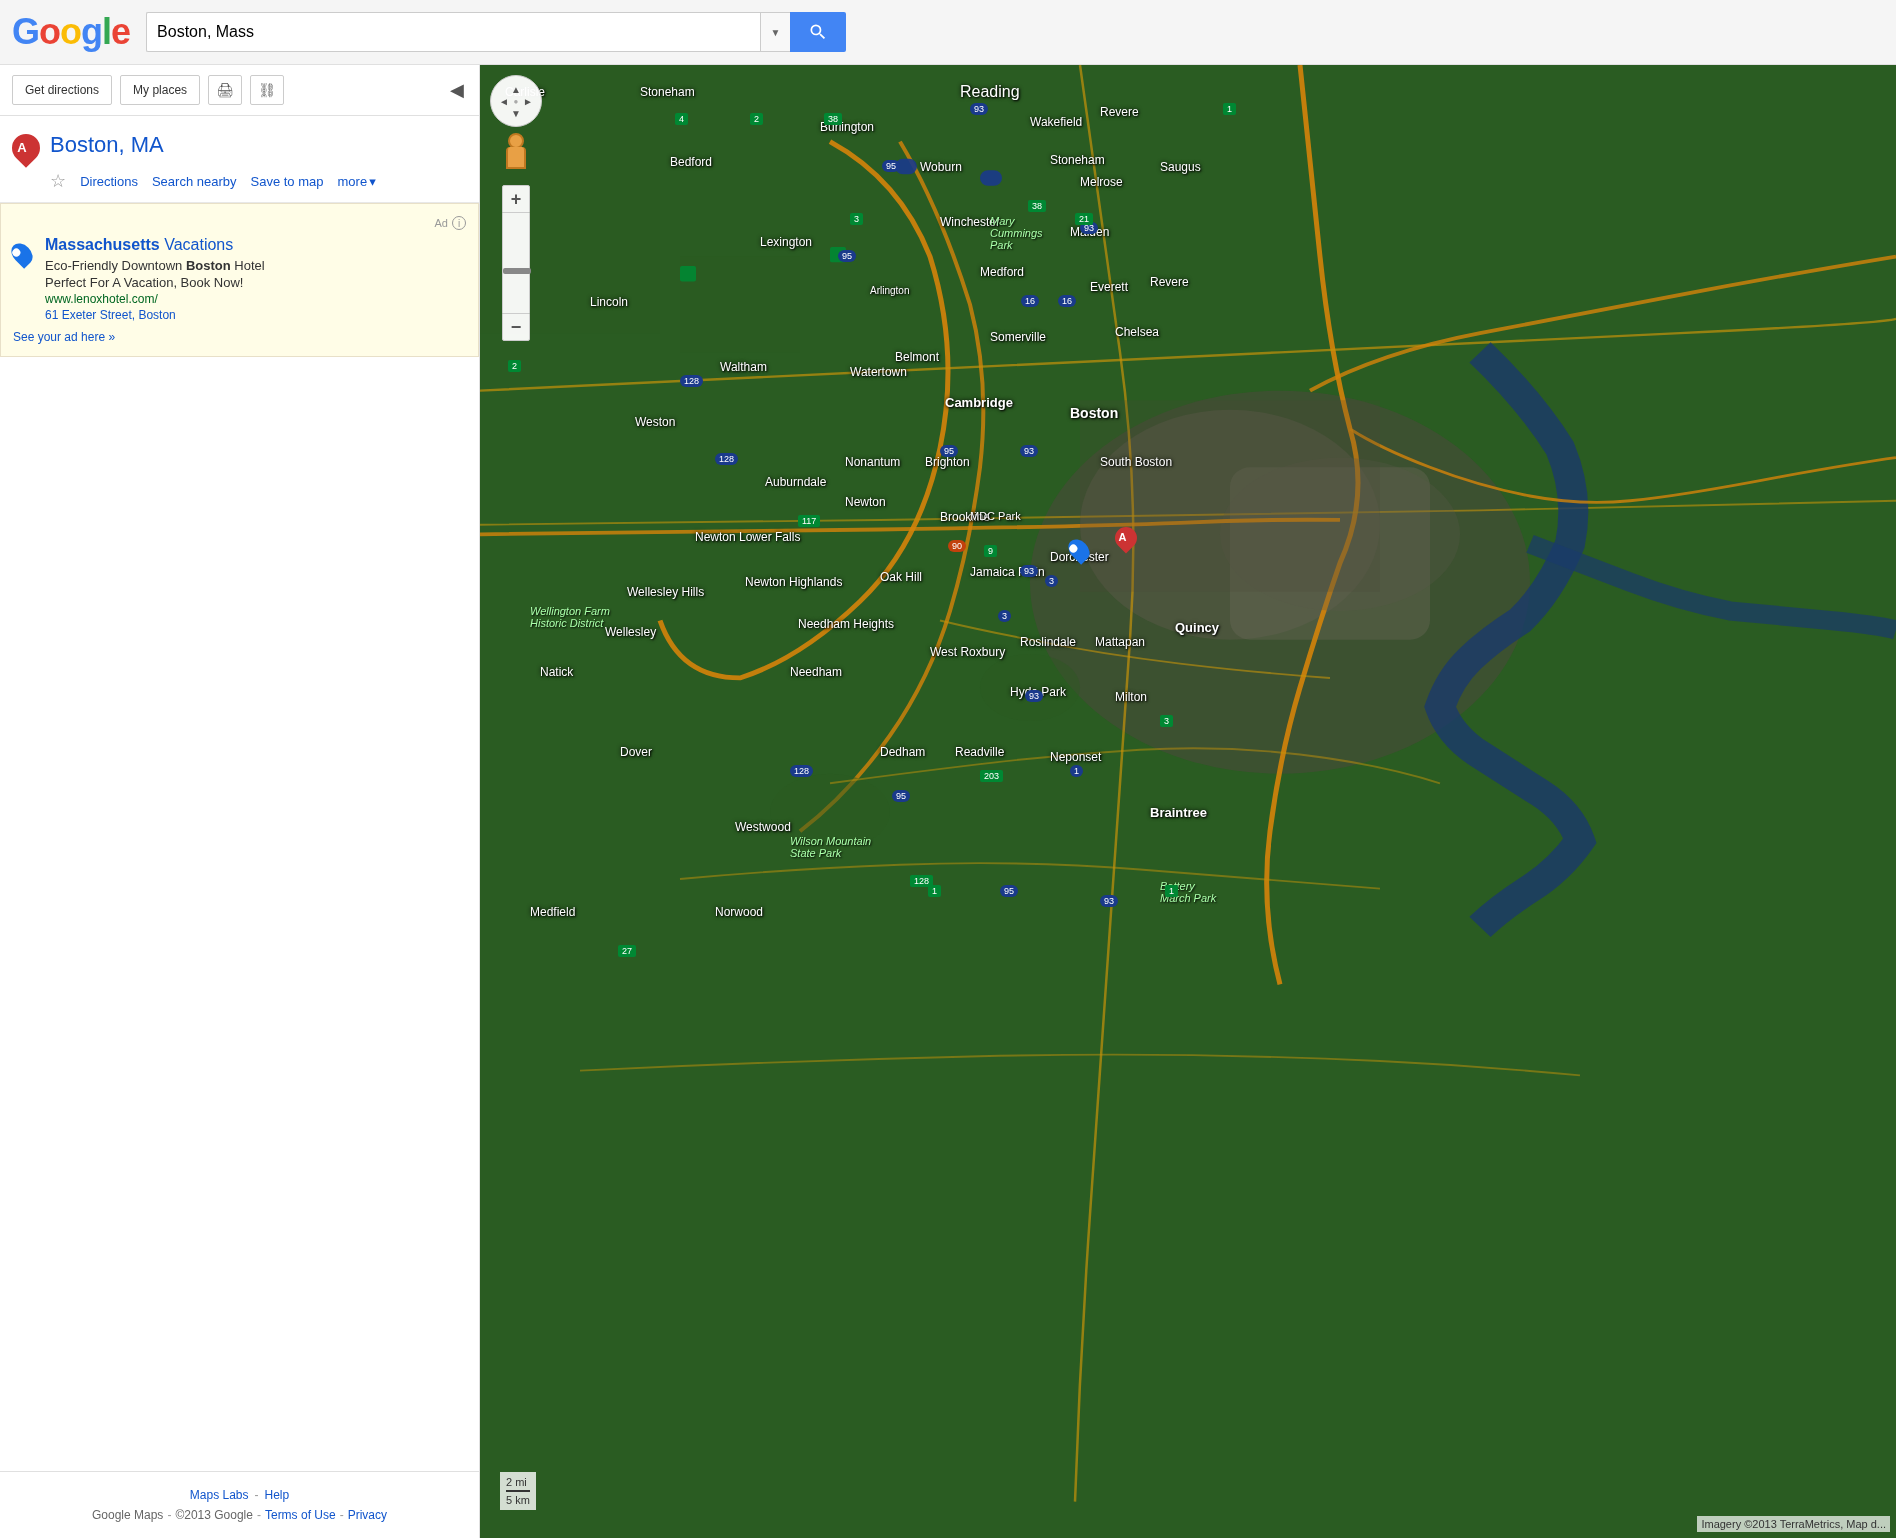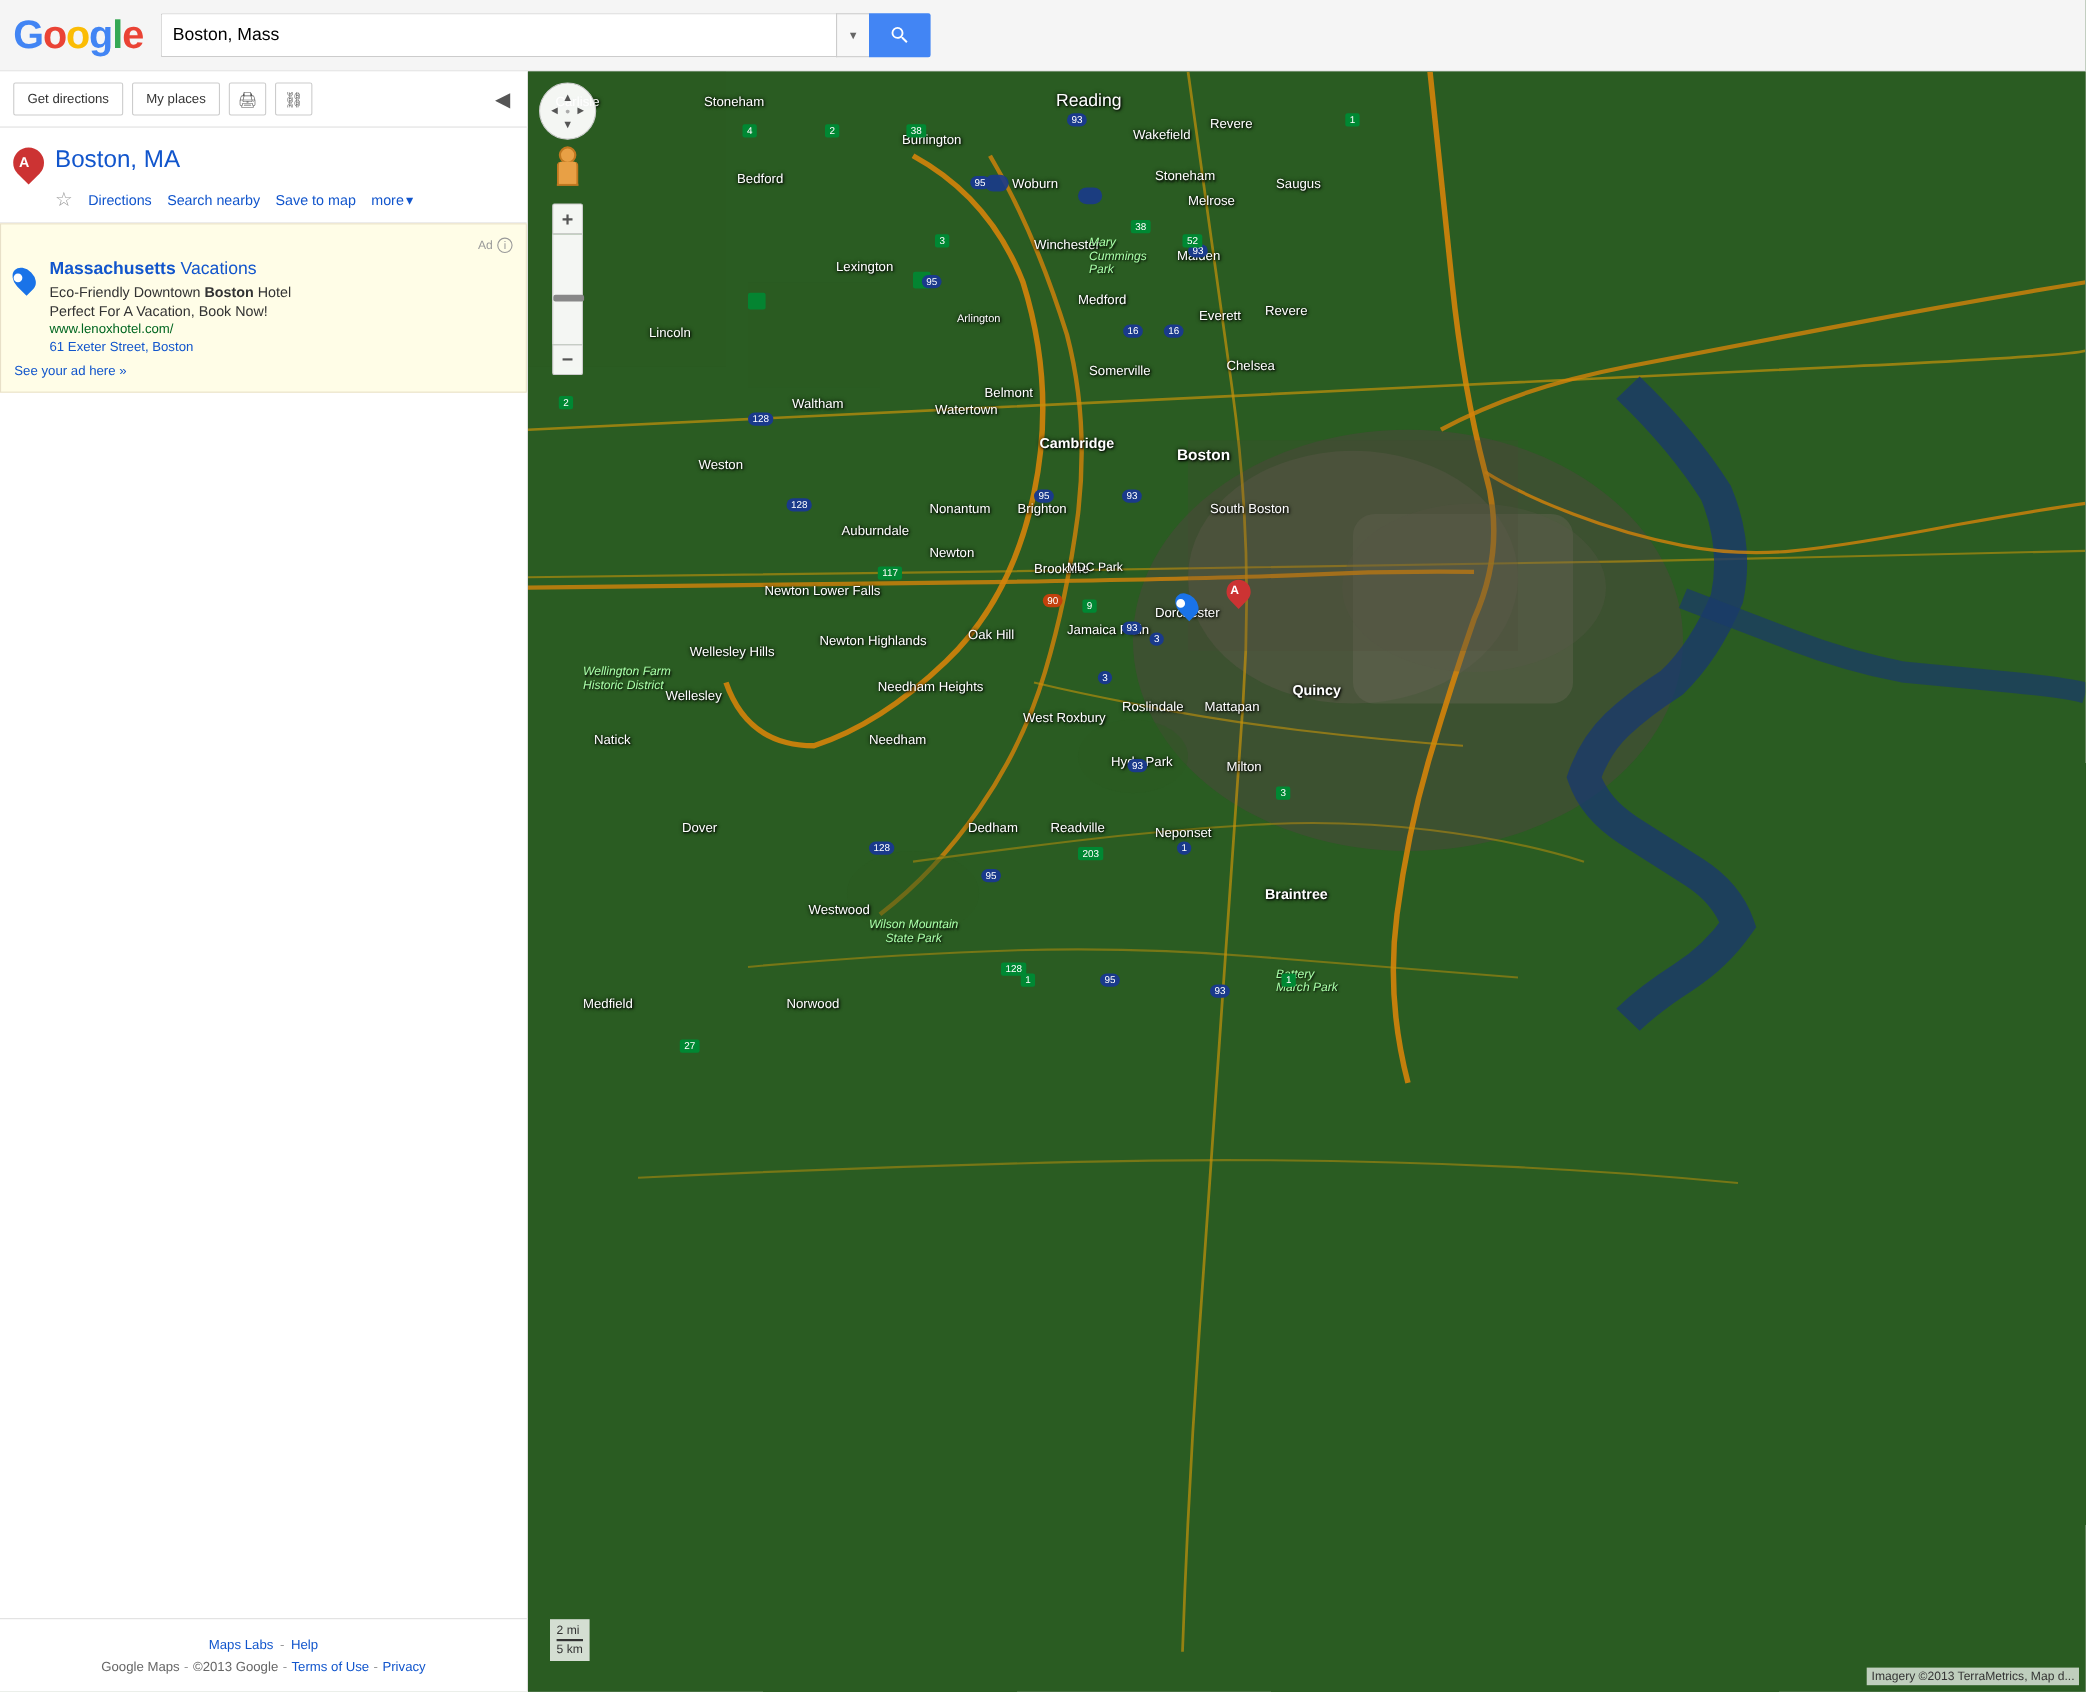--- a/index.html
+++ b/index.html
@@ -651,38 +651,38 @@
         <span style="position:absolute;top:680px;left:475px;color:white;font-size:12px;text-shadow:1px 1px 2px #000,0 0 4px #000;">Readville</span>
         <span style="position:absolute;top:685px;left:570px;color:white;font-size:12px;text-shadow:1px 1px 2px #000,0 0 4px #000;">Neponset</span>
         <span style="position:absolute;top:755px;left:255px;color:white;font-size:12px;text-shadow:1px 1px 2px #000,0 0 4px #000;">Westwood</span>
         <span style="position:absolute;top:840px;left:235px;color:white;font-size:12px;text-shadow:1px 1px 2px #000,0 0 4px #000;">Norwood</span>
         <span style="position:absolute;top:840px;left:50px;color:white;font-size:12px;text-shadow:1px 1px 2px #000,0 0 4px #000;">Medfield</span>
         <span style="position:absolute;top:740px;left:670px;color:white;font-size:13px;text-shadow:1px 1px 2px #000,0 0 4px #000;font-weight:bold;">Braintree</span>
         <span style="position:absolute;top:390px;left:620px;color:white;font-size:12px;text-shadow:1px 1px 2px #000,0 0 4px #000;">South Boston</span>
 
         <span style="position:absolute;top:540px;left:50px;color:#aaffaa;font-size:11px;text-shadow:1px 1px 2px #000;font-style:italic;">Wellington Farm<br>Historic District</span>
 
-        <span style="position:absolute;top:770px;left:310px;color:#aaffaa;font-size:11px;text-shadow:1px 1px 2px #000;font-style:italic;text-align:center;">Wilson Mountain<br>State Park</span>
+        <span style="position:absolute;top:770px;left:310px;color:#aaffaa;font-size:11px;text-shadow:1px 1px 2px #000;font-style:italic;">Wilson Mountain<br>State Park</span>
 
         <span style="position:absolute;top:815px;left:680px;color:#aaffaa;font-size:11px;text-shadow:1px 1px 2px #000;font-style:italic;">Battery<br>March Park</span>
 
         <span style="position:absolute;top:150px;left:510px;color:#aaffaa;font-size:11px;text-shadow:1px 1px 2px #000;font-style:italic;">Mary<br>Cummings<br>Park</span>
 
         <span style="position:absolute;top:95px;left:402px;color:white;font-size:9px;background:#1a3a8b;border-radius:8px;padding:1px 4px;">95</span>
         <span style="position:absolute;top:185px;left:358px;color:white;font-size:9px;background:#1a3a8b;border-radius:8px;padding:1px 4px;">95</span>
         <span style="position:absolute;top:380px;left:460px;color:white;font-size:9px;background:#1a3a8b;border-radius:8px;padding:1px 4px;">95</span>
         <span style="position:absolute;top:475px;left:468px;color:white;font-size:9px;background:#c2410c;border-radius:8px;padding:1px 4px;">90</span>
         <span style="position:absolute;top:500px;left:540px;color:white;font-size:9px;background:#1a3a8b;border-radius:8px;padding:1px 4px;">93</span>
         <span style="position:absolute;top:380px;left:540px;color:white;font-size:9px;background:#1a3a8b;border-radius:8px;padding:1px 4px;">93</span>
         <span style="position:absolute;top:157px;left:600px;color:white;font-size:9px;background:#1a3a8b;border-radius:8px;padding:1px 4px;">93</span>
         <span style="position:absolute;top:625px;left:545px;color:white;font-size:9px;background:#1a3a8b;border-radius:8px;padding:1px 4px;">93</span>
         <span style="position:absolute;top:510px;left:565px;color:white;font-size:9px;background:#1a3a8b;border-radius:8px;padding:1px 4px;">3</span>
         <span style="position:absolute;top:148px;left:370px;color:white;font-size:9px;background:#008833;border-radius:2px;padding:1px 4px;">3</span>
         <span style="position:absolute;top:48px;left:344px;color:white;font-size:9px;background:#008833;border-radius:2px;padding:1px 4px;">38</span>
-        <span style="position:absolute;top:148px;left:595px;color:white;font-size:9px;background:#008833;border-radius:2px;padding:1px 4px;">52</span>
+        <span style="position:absolute;top:148px;left:595px;color:white;font-size:9px;background:#008833;border-radius:2px;padding:1px 4px;">21</span>
         <span style="position:absolute;top:135px;left:548px;color:white;font-size:9px;background:#008833;border-radius:2px;padding:1px 4px;">38</span>
         <span style="position:absolute;top:38px;left:490px;color:white;font-size:9px;background:#1a3a8b;border-radius:8px;padding:1px 4px;">93</span>
         <span style="position:absolute;top:725px;left:412px;color:white;font-size:9px;background:#1a3a8b;border-radius:8px;padding:1px 4px;">95</span>
         <span style="position:absolute;top:700px;left:590px;color:white;font-size:9px;background:#1a3a8b;border-radius:8px;padding:1px 4px;">1</span>
         <span style="position:absolute;top:705px;left:500px;color:white;font-size:9px;background:#008833;border-radius:2px;padding:1px 4px;">203</span>
         <span style="position:absolute;top:820px;left:448px;color:white;font-size:9px;background:#008833;border-radius:2px;padding:1px 4px;">1</span>
         <span style="position:absolute;top:820px;left:520px;color:white;font-size:9px;background:#1a3a8b;border-radius:8px;padding:1px 4px;">95</span>
         <span style="position:absolute;top:830px;left:620px;color:white;font-size:9px;background:#1a3a8b;border-radius:8px;padding:1px 4px;">93</span>
         <span style="position:absolute;top:820px;left:685px;color:white;font-size:9px;background:#008833;border-radius:2px;padding:1px 4px;">1</span>
         <span style="position:absolute;top:810px;left:430px;color:white;font-size:9px;background:#008833;border-radius:2px;padding:1px 4px;">128</span>

